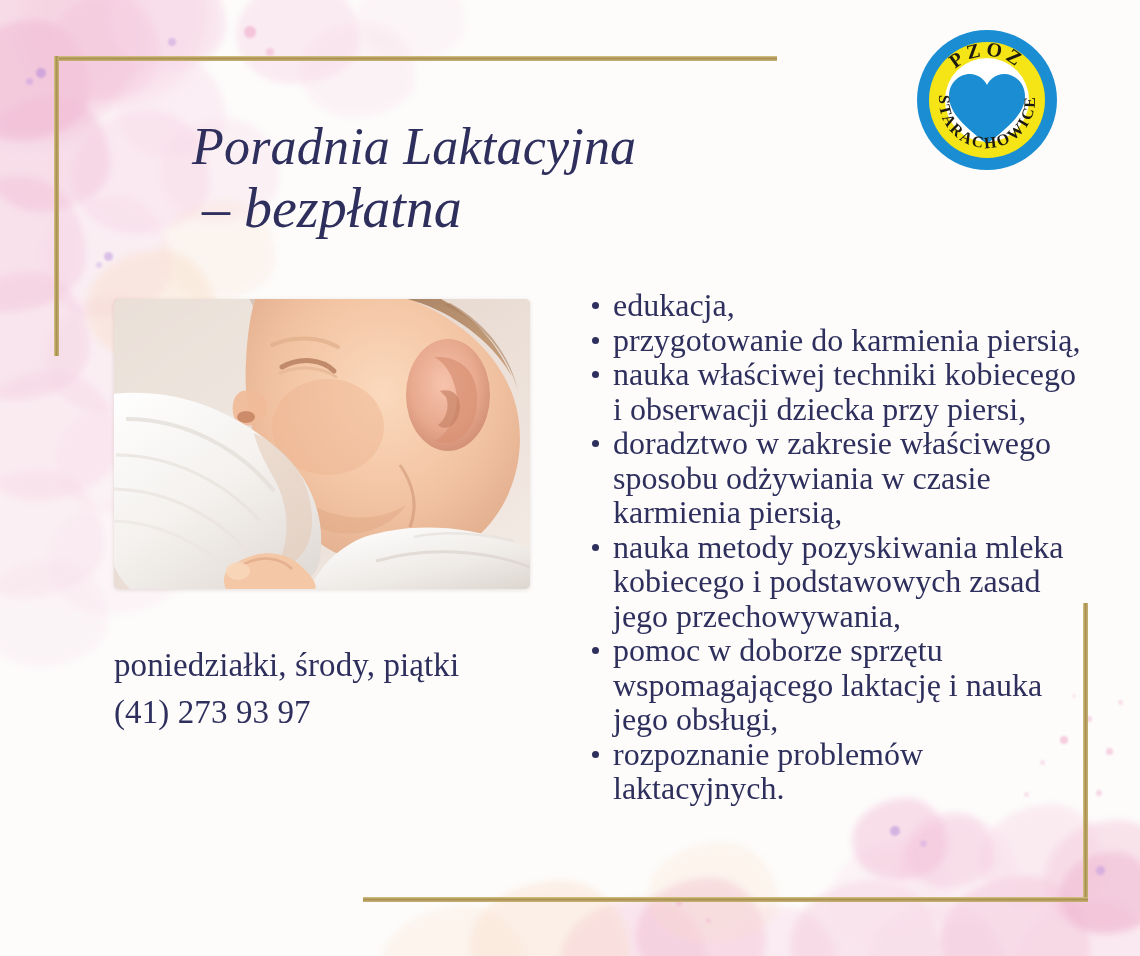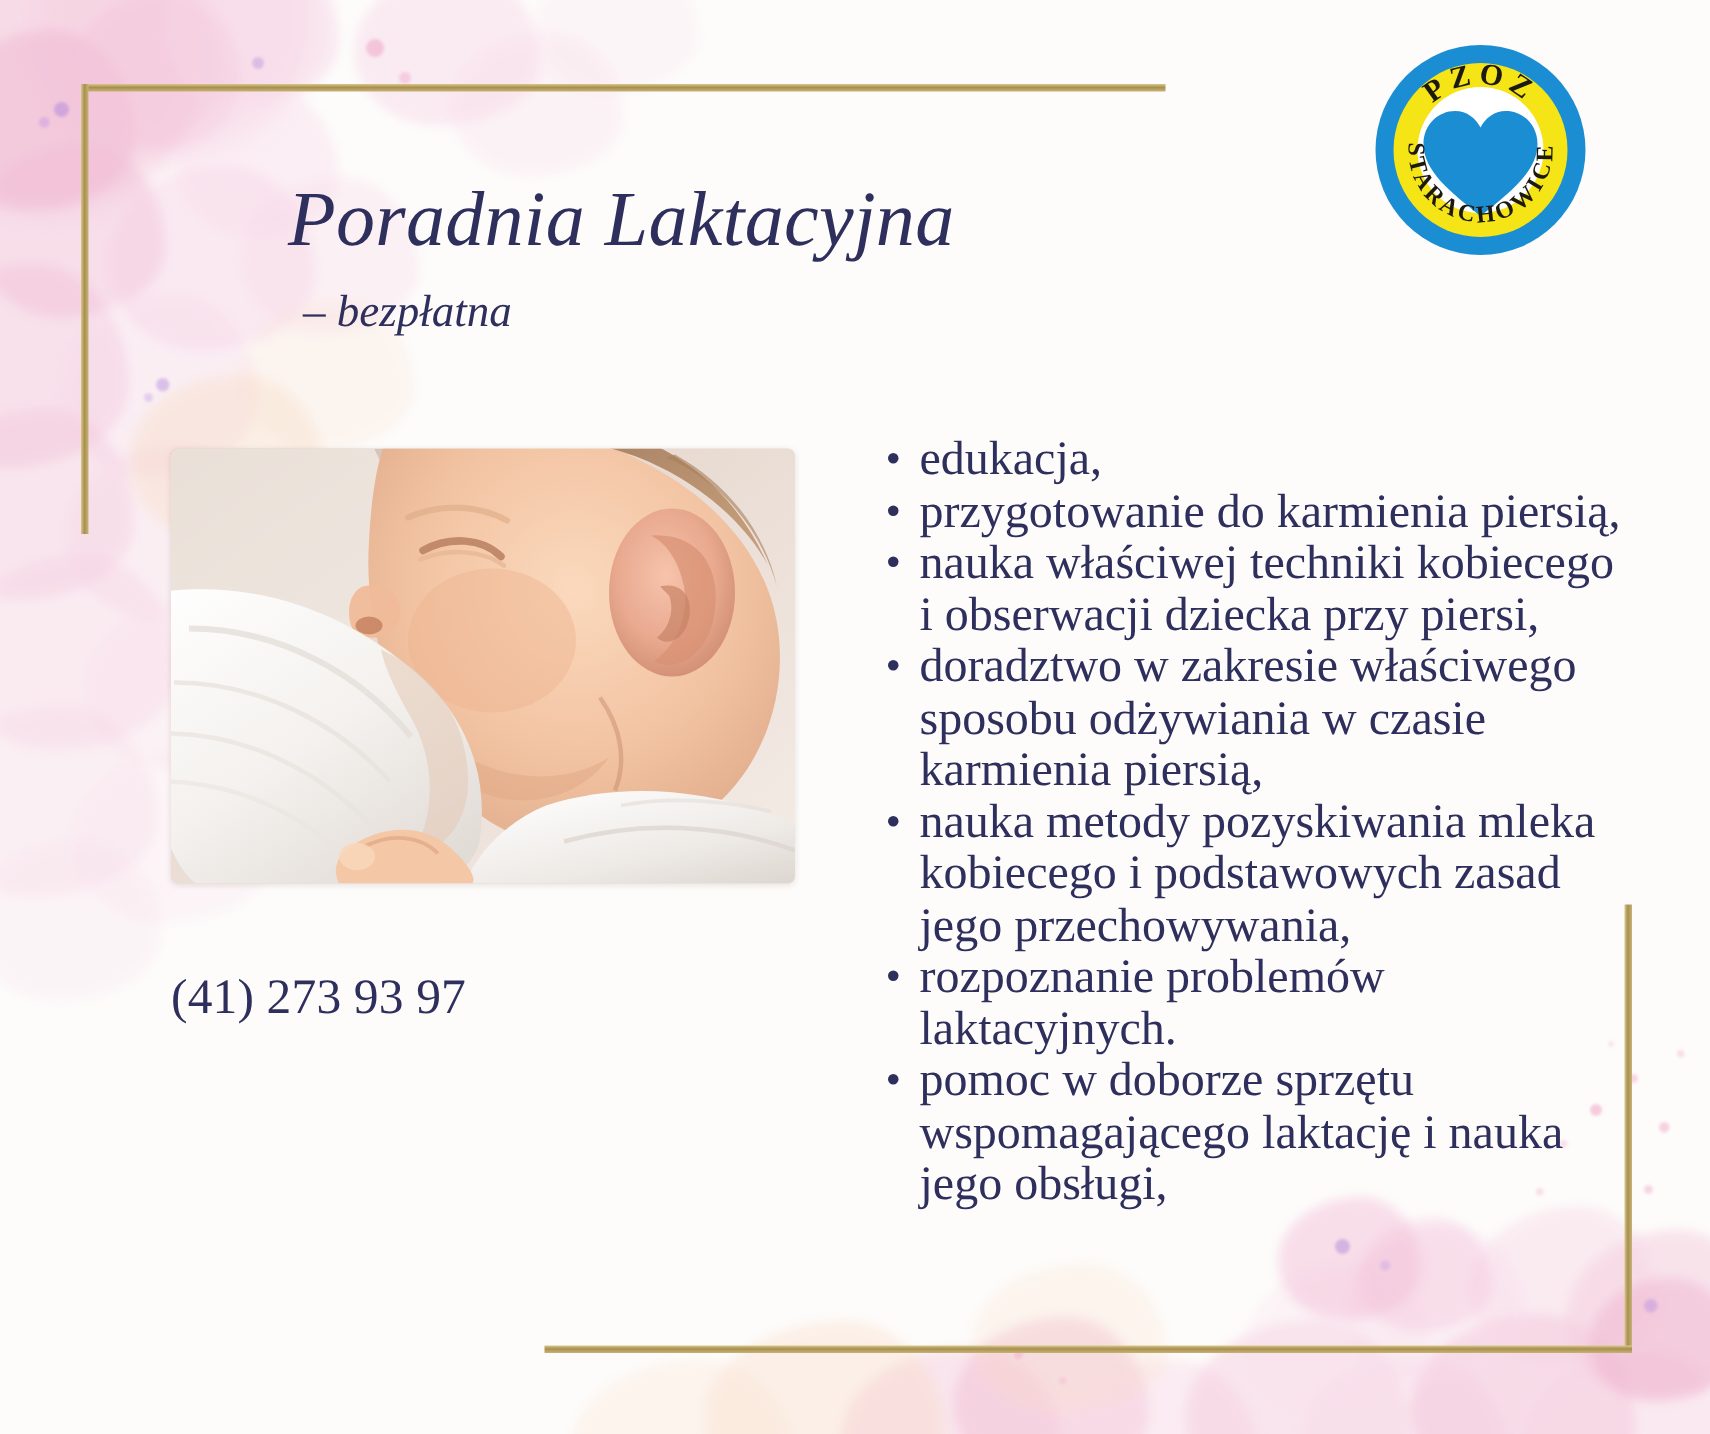--- a/index.html
+++ b/index.html
@@ -78,21 +78,21 @@
     font-style: italic;
   }
   .title-line1 {
     font-size: 52px;
     line-height: 62px;
     color: #2e2f5c;
     letter-spacing: 0.2px;
     white-space: nowrap;
   }
   .title-line2 {
-    font-size: 30px;
+    font-size: 56px;
     line-height: 60px;
     color: #2e2f5c;
     padding-left: 10px;
     white-space: nowrap;
   }
 
   
   .photo {
     position: absolute;
     left: 114px;
@@ -384,21 +384,22 @@
       <rect width="416" height="290" fill="none"></rect>
     </svg>
   </div>
 
   <ul class="services">
     <li>edukacja,</li>
     <li>przygotowanie do karmienia piersią,</li>
     <li>nauka właściwej techniki kobiecego i obserwacji dziecka przy piersi,</li>
     <li>doradztwo w zakresie właściwego sposobu odżywiania w czasie karmienia piersią,</li>
     <li>nauka metody pozyskiwania mleka kobiecego i podstawowych zasad jego przechowywania,</li>
+    <li>pomoc w doborze sprzętu wspomagającego laktację i nauka jego obsługi,</li>
     <li>rozpoznanie problemów laktacyjnych.</li>
-    <li>pomoc w doborze sprzętu wspomagającego laktację i nauka jego obsługi,</li>
   </ul>
 
   <div class="contact">
+    <div class="line">poniedziałki, środy, piątki</div>
     <div class="line">(41) 273 93 97</div>
   </div>
 
 </div>
 
 </body></html>

